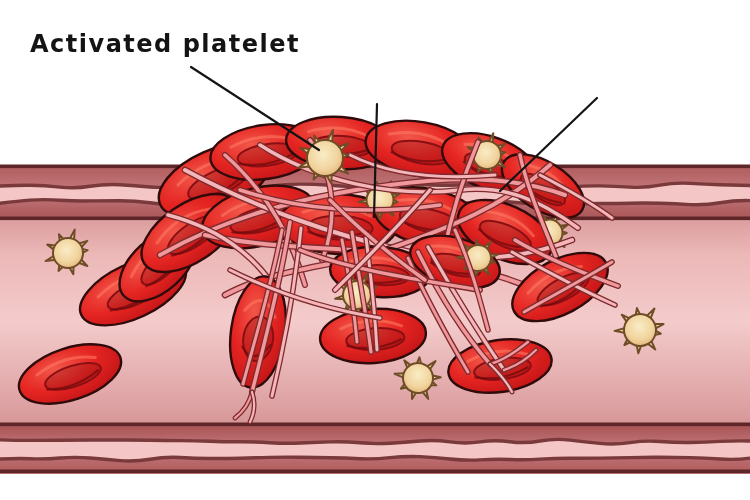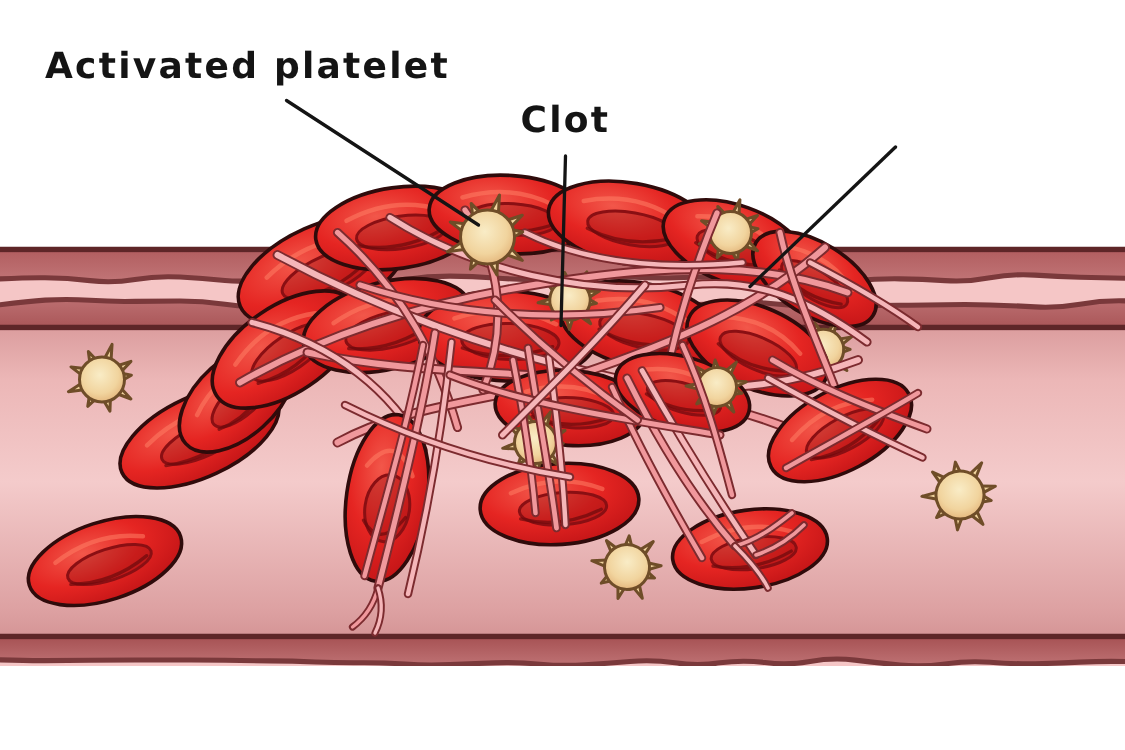--- a/index.html
+++ b/index.html
@@ -1,17 +1,17 @@
 <!DOCTYPE html>
 <html style="--bg: #ffffff; --text: #141414;"><head>
 <meta charset="utf-8">
 <style>
   html,body{margin:0;padding:0;}
   body{background:#fff;font-family:"DejaVu Sans",sans-serif;}
-  .stage{position:relative;width:750px;height:444px;overflow:hidden;background:var(--bg,#fff);}
+  .stage{position:relative;width:750px;height:500px;overflow:hidden;background:var(--bg,#fff);}
   .stage svg{position:absolute;left:0;top:0;}
   .label{
     position:absolute;
     font-family:"DejaVu Sans","Liberation Sans",sans-serif;
     font-weight:700;
     font-size:24px;
     letter-spacing:1.5px;
     color:var(--text,#141414);
     white-space:nowrap;
     user-select:none;
@@ -375,14 +375,13 @@
         </g>
       </g>
     <g id="leaders">
         <line x1="191" y1="67" x2="319" y2="150" stroke="#141414" stroke-width="2.2" stroke-linecap="round"></line>
         <line x1="377" y1="104" x2="374" y2="217" stroke="#141414" stroke-width="2.2" stroke-linecap="round"></line>
         <line x1="597" y1="98" x2="500" y2="191" stroke="#141414" stroke-width="2.2" stroke-linecap="round"></line>
       </g>
   </svg>
 
   <div class="label" id="lbl-activated">Activated platelet</div>
-  <div class="label" id="lbl-clot">Clot</div>
 </div>
 
 </body></html>

